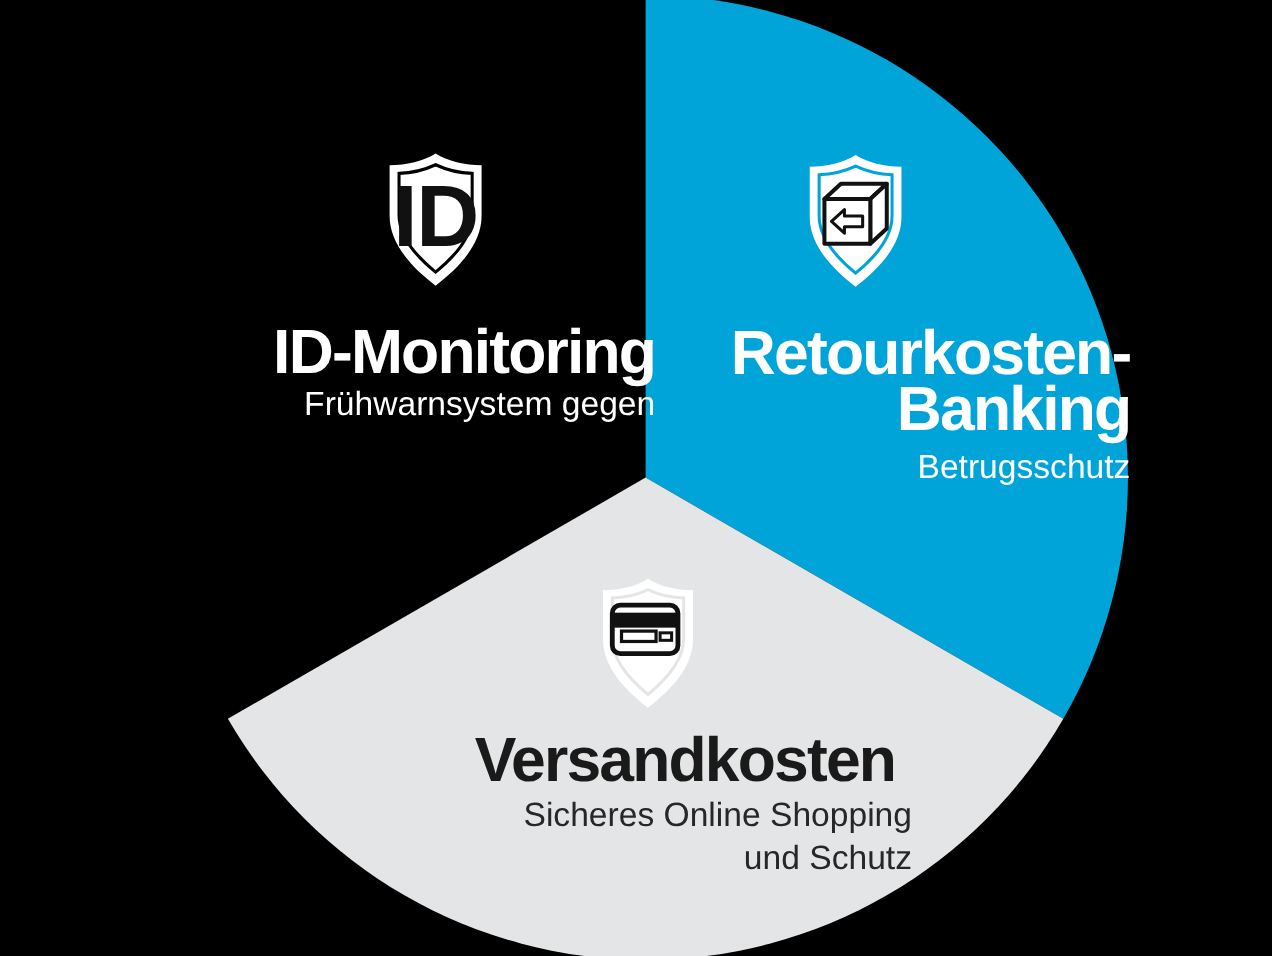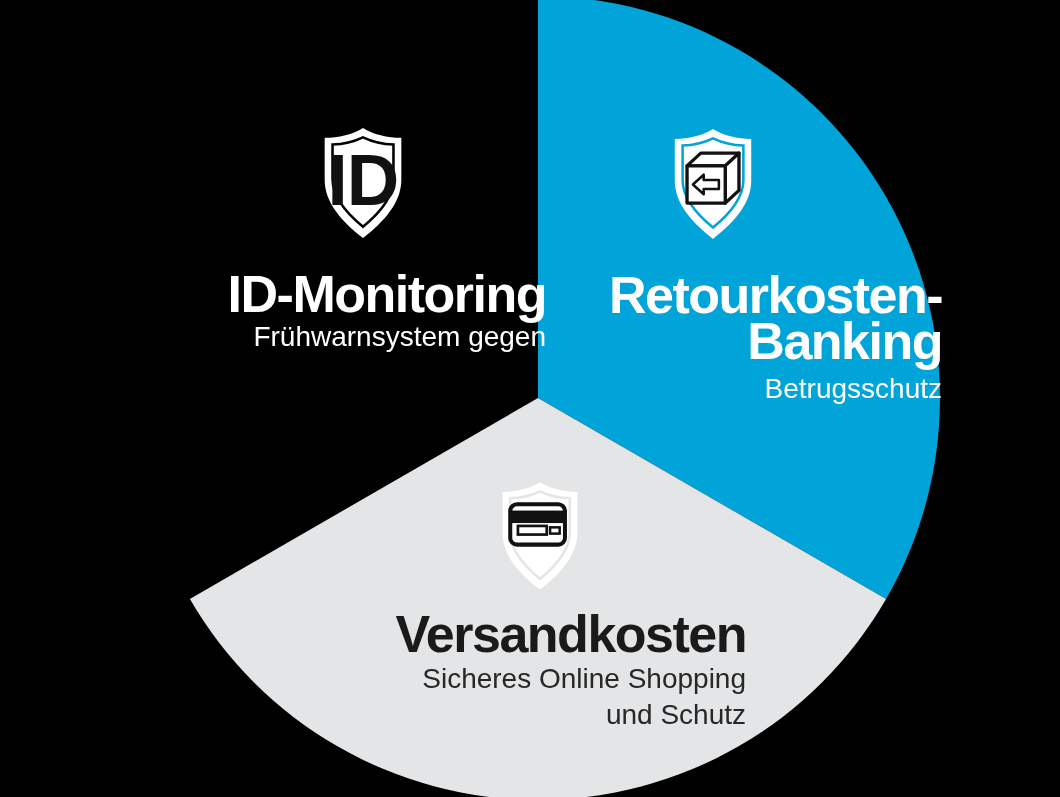--- a/index.html
+++ b/index.html
@@ -38,21 +38,21 @@
     font-size: 28px;
     line-height: 36px;
     color: #ffffff;
   }
 
   .blk-id-title    { left: 146px; top: 271px; }
   .blk-id-sub     { left: 146px; top: 319px; }
   .blk-ret-title  { left: 542px; top: 272px; }
   .blk-ret-sub    { left: 542px; top: 371px; }
   .blk-bet-title  { left: 346px; top: 611px; }
-  .blk-bet-sub    { left: 346px; top: 661px; }
+  .blk-bet-sub    { left: 360px; top: 661px; }
 
   .blk-bet-title .title   { color: #1a1a1a; }
   .blk-bet-sub .subtitle  { color: #272727; }
 
   .id-letters {
     font-family: "Liberation Sans", sans-serif;
     font-weight: bold;
     letter-spacing: -1px;
   }
 </style>

